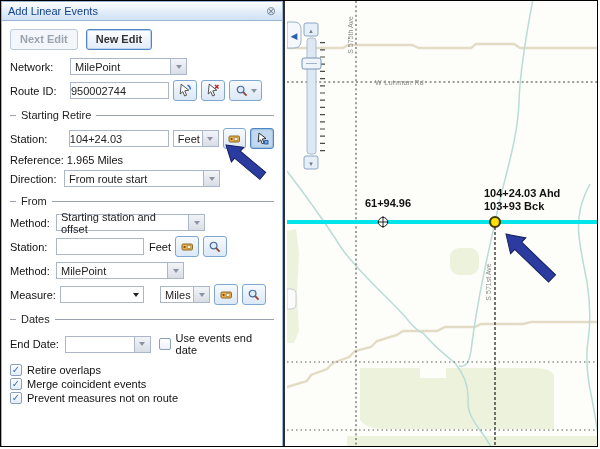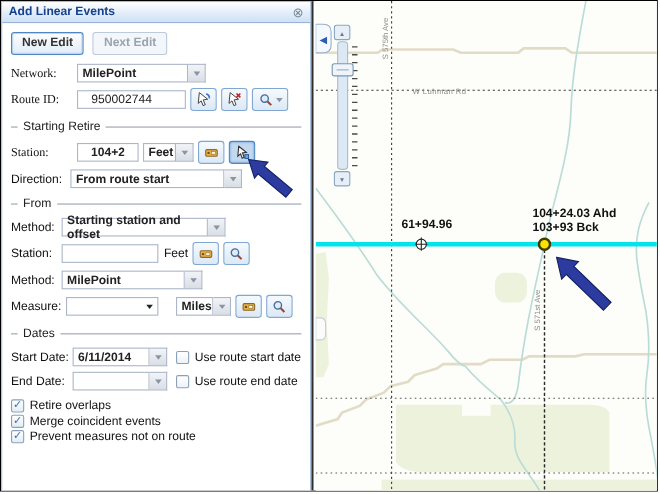--- a/index.html
+++ b/index.html
@@ -6,35 +6,35 @@
   html,body { background:#fff; }
   body { font-family:"Liberation Sans", sans-serif; font-size:11px; color:#222; }
   .root { position:relative; width:598px; height:447px; border:1px solid #000; overflow:hidden; background:#fff; }
 
   
   .panel { position:absolute; left:0; top:0; width:284px; height:447px; background:#fff;
            border-right:2px solid #2e2e2e; }
   .panel-inner { position:absolute; inset:0; border:1px solid #9ab4d4; }
   .hdr { height:19px; display:flex; align-items:center; padding:0 6px;
          background:linear-gradient(#ffffff,#e2edf9 55%,#cfe1f4); border-bottom:1px solid #9ab4d4; }
-  .hdr-title { flex:1; font-weight:bold; color:#15428b; font-size:11px; }
+  .hdr-title { flex:1; font-weight:normal; color:#15428b; font-size:11px; }
   .close-x { color:#7a8a99; font-family:"DejaVu Sans",sans-serif; font-size:12px; line-height:12px; cursor:pointer; }
   .bod { padding:8px 8px 0 8px; position:relative; height:426px; }
 
   .btnrow { display:flex; gap:8px; margin-bottom:8px; }
   .btn { padding:3px 9px 4px; font-size:11px; font-weight:bold; color:#333;
          background:linear-gradient(#fdfdfe,#e2ecf8); border:1px solid #7fa7d1; border-radius:3px; }
   .btn.focus { box-shadow:0 0 0 1px #bcd4ec inset; border-color:#4e86c4; }
   .btn.disabled { color:#9aa4ae; border-color:#bccadb; background:#f3f6fa; font-weight:bold; }
 
   .row { display:flex; align-items:center; margin-bottom:5px; }
   .lbl { font-size:11px; color:#111; }
-  .w60 { width:60px;font-family:Liberation Serif, serif; } .w46 { width:46px; } .w56 { width:56px; }
-  .tin { height:17px; border:1px solid #abb6c8; padding:1px 12px; font-size:11px; font-family:"Liberation Sans",sans-serif; color:#222; }
-  .sel { display:flex; height:17px;font-weight:bold; }
+  .w60 { width:60px; } .w46 { width:46px; } .w56 { width:56px; }
+  .tin { height:17px; border:1px solid #abb6c8; padding:1px 0; font-size:11px; font-family:"Liberation Sans",sans-serif; color:#222; }
+  .sel { display:flex; height:17px; }
   .sel .val { border:1px solid #abb6c8; background:#fff; padding:1px 4px; font-size:11px; display:flex; align-items:center; }
   .trig { width:16px; height:17px; border:1px solid #abb6c8; border-left:none;
           background:linear-gradient(#f2f4f7,#d9dee6); display:flex; align-items:center; justify-content:center; }
   .car { width:0; height:0; border-left:3px solid transparent; border-right:3px solid transparent; border-top:4px solid #8a94a4; }
   .car.dark { border-top-color:#222; }
   .ibtn { width:24px; height:21px; margin-left:4px; border:1px solid #7fa7d1; border-radius:3px;
           background:linear-gradient(#f6fafd,#dbe8f6); display:flex; align-items:center; justify-content:center; }
   .ibtn.pressed { background:#c2d9ef; border-color:#4e86c4; box-shadow:0 0 2px #4e86c4 inset; }
   .ibtn.wide { width:33px; gap:2px; }
 
@@ -61,22 +61,22 @@
 
   <div class="panel">
     <div class="panel-inner">
       <div class="hdr">
         <span class="hdr-title">Add Linear Events</span>
         <span class="close-x">⊗</span>
       </div>
 
       <div class="bod">
         <div class="btnrow">
+          <button class="btn disabled">Next Edit</button>
           <button class="btn focus">New Edit</button>
-          <button class="btn disabled">Next Edit</button>
         </div>
 
         <div class="row">
           <span class="lbl w60">Network:</span>
           <div class="sel">
             <span class="val" style="width:101px">MilePoint</span>
             <span class="trig">
                 <span class="car"></span>
               </span>
           </div>
@@ -105,21 +105,21 @@
             <span class="car"></span>
           </span>
         </div>
 
         <div class="legend">
             <span>Starting Retire</span>
           </div>
 
         <div class="row">
           <span class="lbl w60">Station:</span>
-          <input class="tin" style="width: 56px; font-weight: bold;" value="104+24.03">
+          <input class="tin" style="width: 100px;" value="104+24.03">
           <div class="sel" style="margin-left:4px">
             <span class="val" style="width:30px">Feet</span>
             <span class="trig">
                 <span class="car"></span>
               </span>
           </div>
           <span class="ibtn">
             <svg width="15" height="15" viewBox="0 0 15 15">
                 <rect x="2" y="5" width="10.5" height="6" rx="1.2" fill="#e8b04a" stroke="#8a6a28"></rect>
                 <circle cx="4.6" cy="8" r="1.1" fill="#7a4a10"></circle>
@@ -127,20 +127,23 @@
               </svg>
           </span>
           <span class="ibtn pressed">
             <svg width="15" height="15" viewBox="0 0 15 15">
                 <path d="M4,2 L11,7.5 L7.4,8 L9,12 L7.2,12.8 L5.7,8.9 L3.2,11 Z" fill="#f8f8f8" stroke="#333" stroke-width="1"></path>
                 <rect x="9.6" y="9.6" width="3.4" height="3.4" fill="#6aa6e8" stroke="#1d4e8f" stroke-width="0.8"></rect>
               </svg>
           </span>
         </div>
 
+        <div class="row" style="margin:2px 0 4px">
+          <span class="lbl">Reference: 1.965 Miles</span>
+        </div>
 
         <div class="row">
           <span class="lbl" style="width:54px">Direction:</span>
           <div class="sel">
             <span class="val" style="width:140px">From route start</span>
             <span class="trig">
                 <span class="car"></span>
               </span>
           </div>
         </div>
@@ -215,42 +218,31 @@
                 <circle cx="6" cy="6" r="3.6" fill="#ddecf8" stroke="#4a6b9a" stroke-width="1.3"></circle>
                 <line x1="8.8" y1="8.8" x2="12.4" y2="12.4" stroke="#9a4532" stroke-width="2"></line>
               </svg>
           </span>
         </div>
 
         <div class="legend">
             <span>Dates</span>
           </div>
 
-        <div class="row">
-          <span class="lbl w56">Start Date:</span>
-          <div class="sel">
-            <span class="val" style="width:70px">6/11/2014</span>
+
+        <div class="row">
+          <span class="lbl w56">End Date:</span>
+          <div class="sel">
+            <span class="val" style="width:70px"></span>
             <span class="trig">
                 <span class="car"></span>
               </span>
           </div>
           <span class="cb empty" style="margin-left:8px"></span>
-          <span class="lbl">Use route start date</span>
-        </div>
-
-        <div class="row">
-          <span class="lbl w56">End Date:</span>
-          <div class="sel">
-            <span class="val" style="width:70px"></span>
-            <span class="trig">
-                <span class="car"></span>
-              </span>
-          </div>
-          <span class="cb empty" style="margin-left:8px"></span>
-          <span class="lbl">Use route end date</span>
+          <span class="lbl">Use events end date</span>
         </div>
 
         <div style="margin-top:8px">
           <div class="optrow">
             <span class="cb">✓</span>
             <span class="lbl">Retire overlaps</span>
           </div>
           <div class="optrow">
             <span class="cb">✓</span>
             <span class="lbl">Merge coincident events</span>

